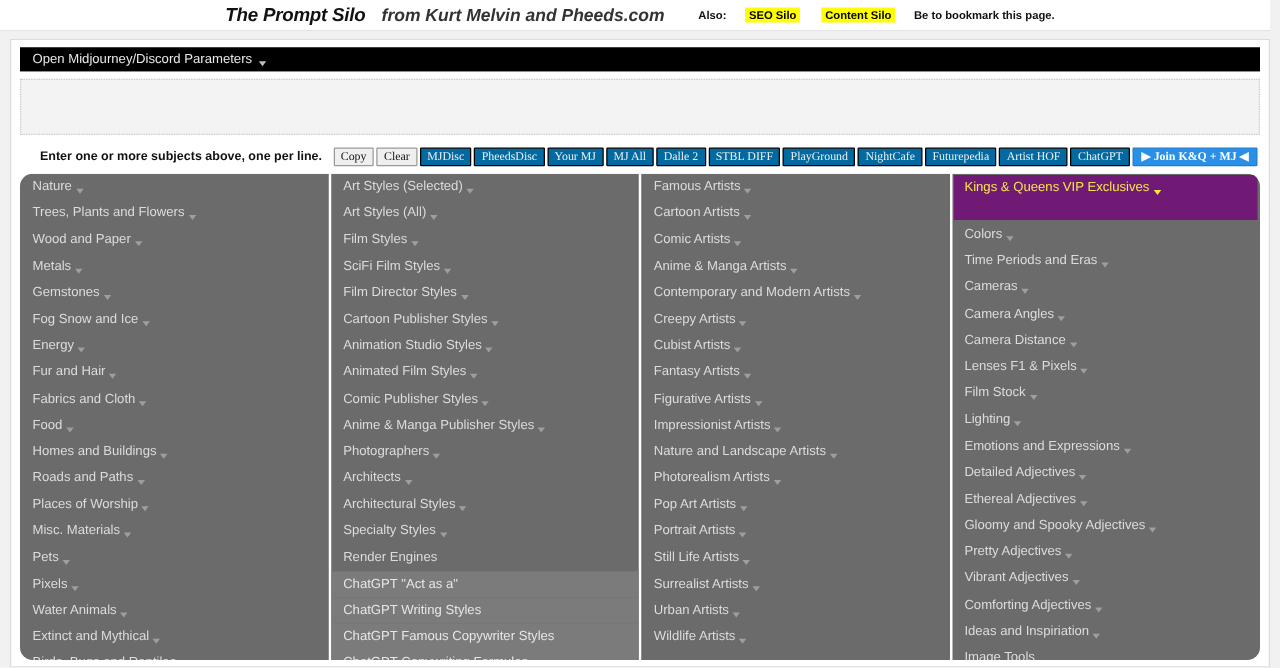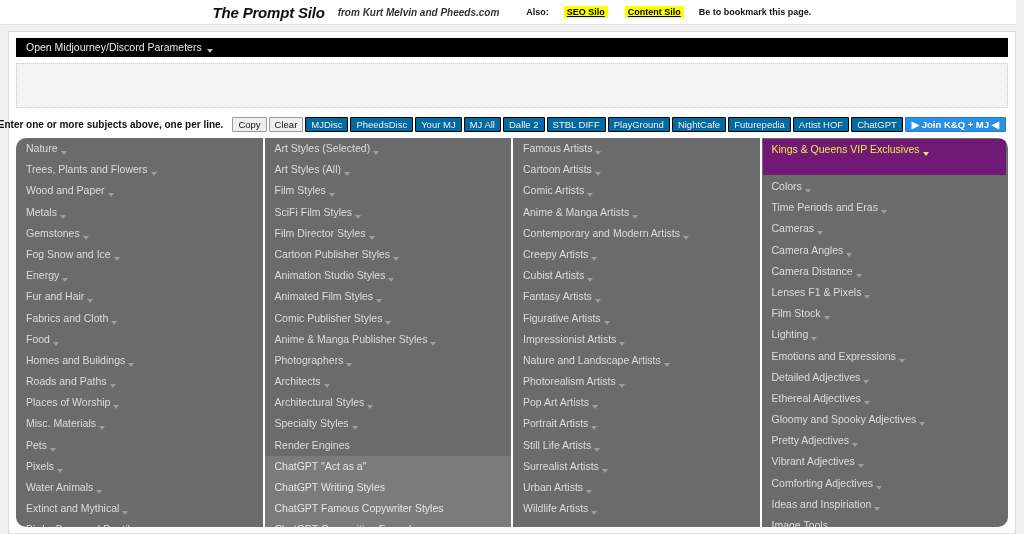--- a/index.html
+++ b/index.html
@@ -23,37 +23,36 @@
   }
   #header .brand {
     font-family: "Liberation Sans", sans-serif;
     font-weight: bold;
     font-style: italic;
     font-size: 15px;
     color: #111;
     letter-spacing: -0.2px;
   }
   #header .byline {
-    font-size: 10px;
+    font-size: 14px;
     font-style: italic;
     color: #333;
     font-weight: bold;
   }
   #header .also {
     font-size: 9px;
     color: #111;
     font-weight: bold;
     margin-left: 14px;
   }
   #header .hl {
     background: #ffff00;
     color: #000;
     font-size: 9px;
     font-weight: bold;
-    text-decoration: underline;
     padding: 1px 3px;
     margin: 0 2px;
     cursor: pointer;
   }
   #header .bookmark {
     font-size: 9px;
     color: #111;
     font-weight: bold;
   }
 
@@ -220,21 +219,21 @@
 
     <div id="params-bar">
       <span>Open Midjourney/Discord Parameters</span>
       <span class="caret"></span>
     </div>
 
     <textarea id="subject-area" placeholder="" style=""></textarea>
 
     <div id="toolbar">
       <span class="hint">Enter one or more subjects above, one per line.</span>
-      <div id="toolbar-buttons" style="display:flex;gap:2px;align-items:flex-start;">
+      <div id="toolbar-buttons" style="display:flex;gap:2px;align-items:flex-start;font-family:Liberation Serif, serif;">
           <div class="btn">Copy</div>
           <div class="btn">Clear</div>
           <div class="btn dark">MJDisc</div>
           <div class="btn dark">PheedsDisc</div>
           <div class="btn dark">Your MJ</div>
           <div class="btn dark">MJ All</div>
           <div class="btn dark">Dalle 2</div>
           <div class="btn dark">STBL DIFF</div>
           <div class="btn dark">PlayGround</div>
           <div class="btn dark">NightCafe</div>

